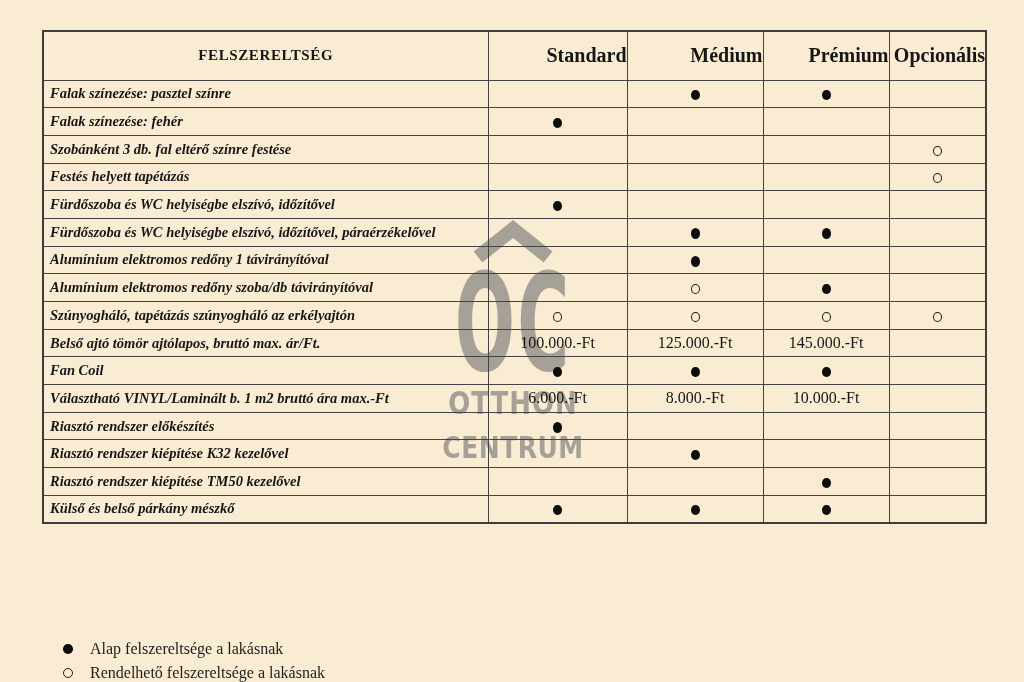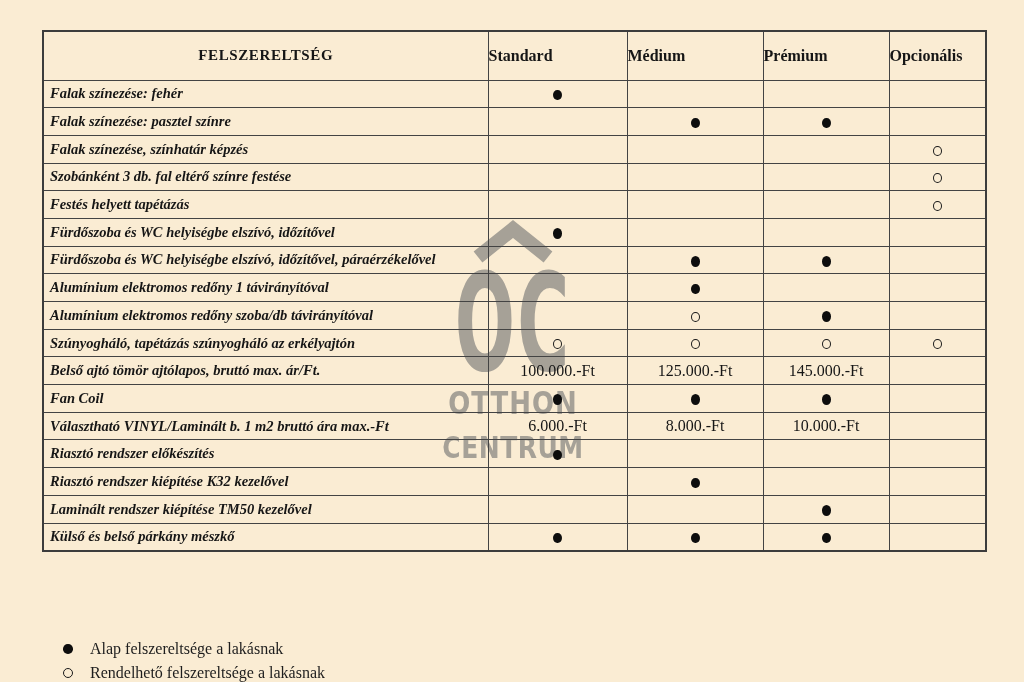--- a/index.html
+++ b/index.html
@@ -26,21 +26,21 @@
   }
   th, td { border:1px solid #434343; overflow:hidden; }
   table { border:2px solid #3c3c3c; }
   thead tr { height:49px;padding-left:28px; }
   tbody tr { height:27.7px; }
   th.feat-header {
     font-size:15px; font-weight:bold; letter-spacing:.6px;
     text-align:center; vertical-align:middle;
   }
   th.col-header {
-    font-size:16px; font-weight:bold; text-align:left; vertical-align:middle;
+    font-size:20px; font-weight:bold; text-align:right; vertical-align:middle;
   }
   tbody th.row-label {
     font-size:14.5px; font-weight:bold; font-style:italic;
     text-align:left; vertical-align:middle; padding:0 4px 0 6px;
     white-space:nowrap;
   }
   tbody td { text-align:center; vertical-align:middle; }
   tbody td.price { font-size:16px; font-weight:normal; }
   .dot { display:inline-block; vertical-align:middle; border-radius:50%; }
   .dot.filled { width:9px; height:10.5px; background:#0d0d0d; }
@@ -87,39 +87,32 @@
       <tr>
         <th class="feat-header">FELSZERELTSÉG</th>
         <th class="col-header">Standard</th>
         <th class="col-header">Médium</th>
         <th class="col-header">Prémium</th>
         <th class="col-header">Opcionális</th>
       </tr>
     </thead>
     <tbody id="table-body">
         <tr>
+          <th class="row-label">Falak színezése: pasztel színre</th>
+          <td></td>
+          <td><span class="dot filled"></span></td>
+          <td><span class="dot filled"></span></td>
+          <td></td>
+        </tr>
+        <tr>
           <th class="row-label">Falak színezése: fehér</th>
           <td><span class="dot filled"></span></td>
           <td></td>
           <td></td>
           <td></td>
-        </tr>
-        <tr>
-          <th class="row-label">Falak színezése: pasztel színre</th>
-          <td></td>
-          <td><span class="dot filled"></span></td>
-          <td><span class="dot filled"></span></td>
-          <td></td>
-        </tr>
-        <tr>
-          <th class="row-label">Falak színezése, színhatár képzés</th>
-          <td></td>
-          <td></td>
-          <td></td>
-          <td><span class="dot open"></span></td>
         </tr>
         <tr>
           <th class="row-label">Szobánként 3 db. fal eltérő színre festése</th>
           <td></td>
           <td></td>
           <td></td>
           <td><span class="dot open"></span></td>
         </tr>
         <tr>
           <th class="row-label">Festés helyett tapétázás</th>
@@ -192,21 +185,21 @@
           <td></td>
         </tr>
         <tr>
           <th class="row-label">Riasztó rendszer kiépítése K32 kezelővel</th>
           <td></td>
           <td><span class="dot filled"></span></td>
           <td></td>
           <td></td>
         </tr>
         <tr>
-          <th class="row-label">Laminált rendszer kiépítése TM50 kezelővel</th>
+          <th class="row-label">Riasztó rendszer kiépítése TM50 kezelővel</th>
           <td></td>
           <td></td>
           <td><span class="dot filled"></span></td>
           <td></td>
         </tr>
         <tr>
           <th class="row-label">Külső és belső párkány mészkő</th>
           <td><span class="dot filled"></span></td>
           <td><span class="dot filled"></span></td>
           <td><span class="dot filled"></span></td>

